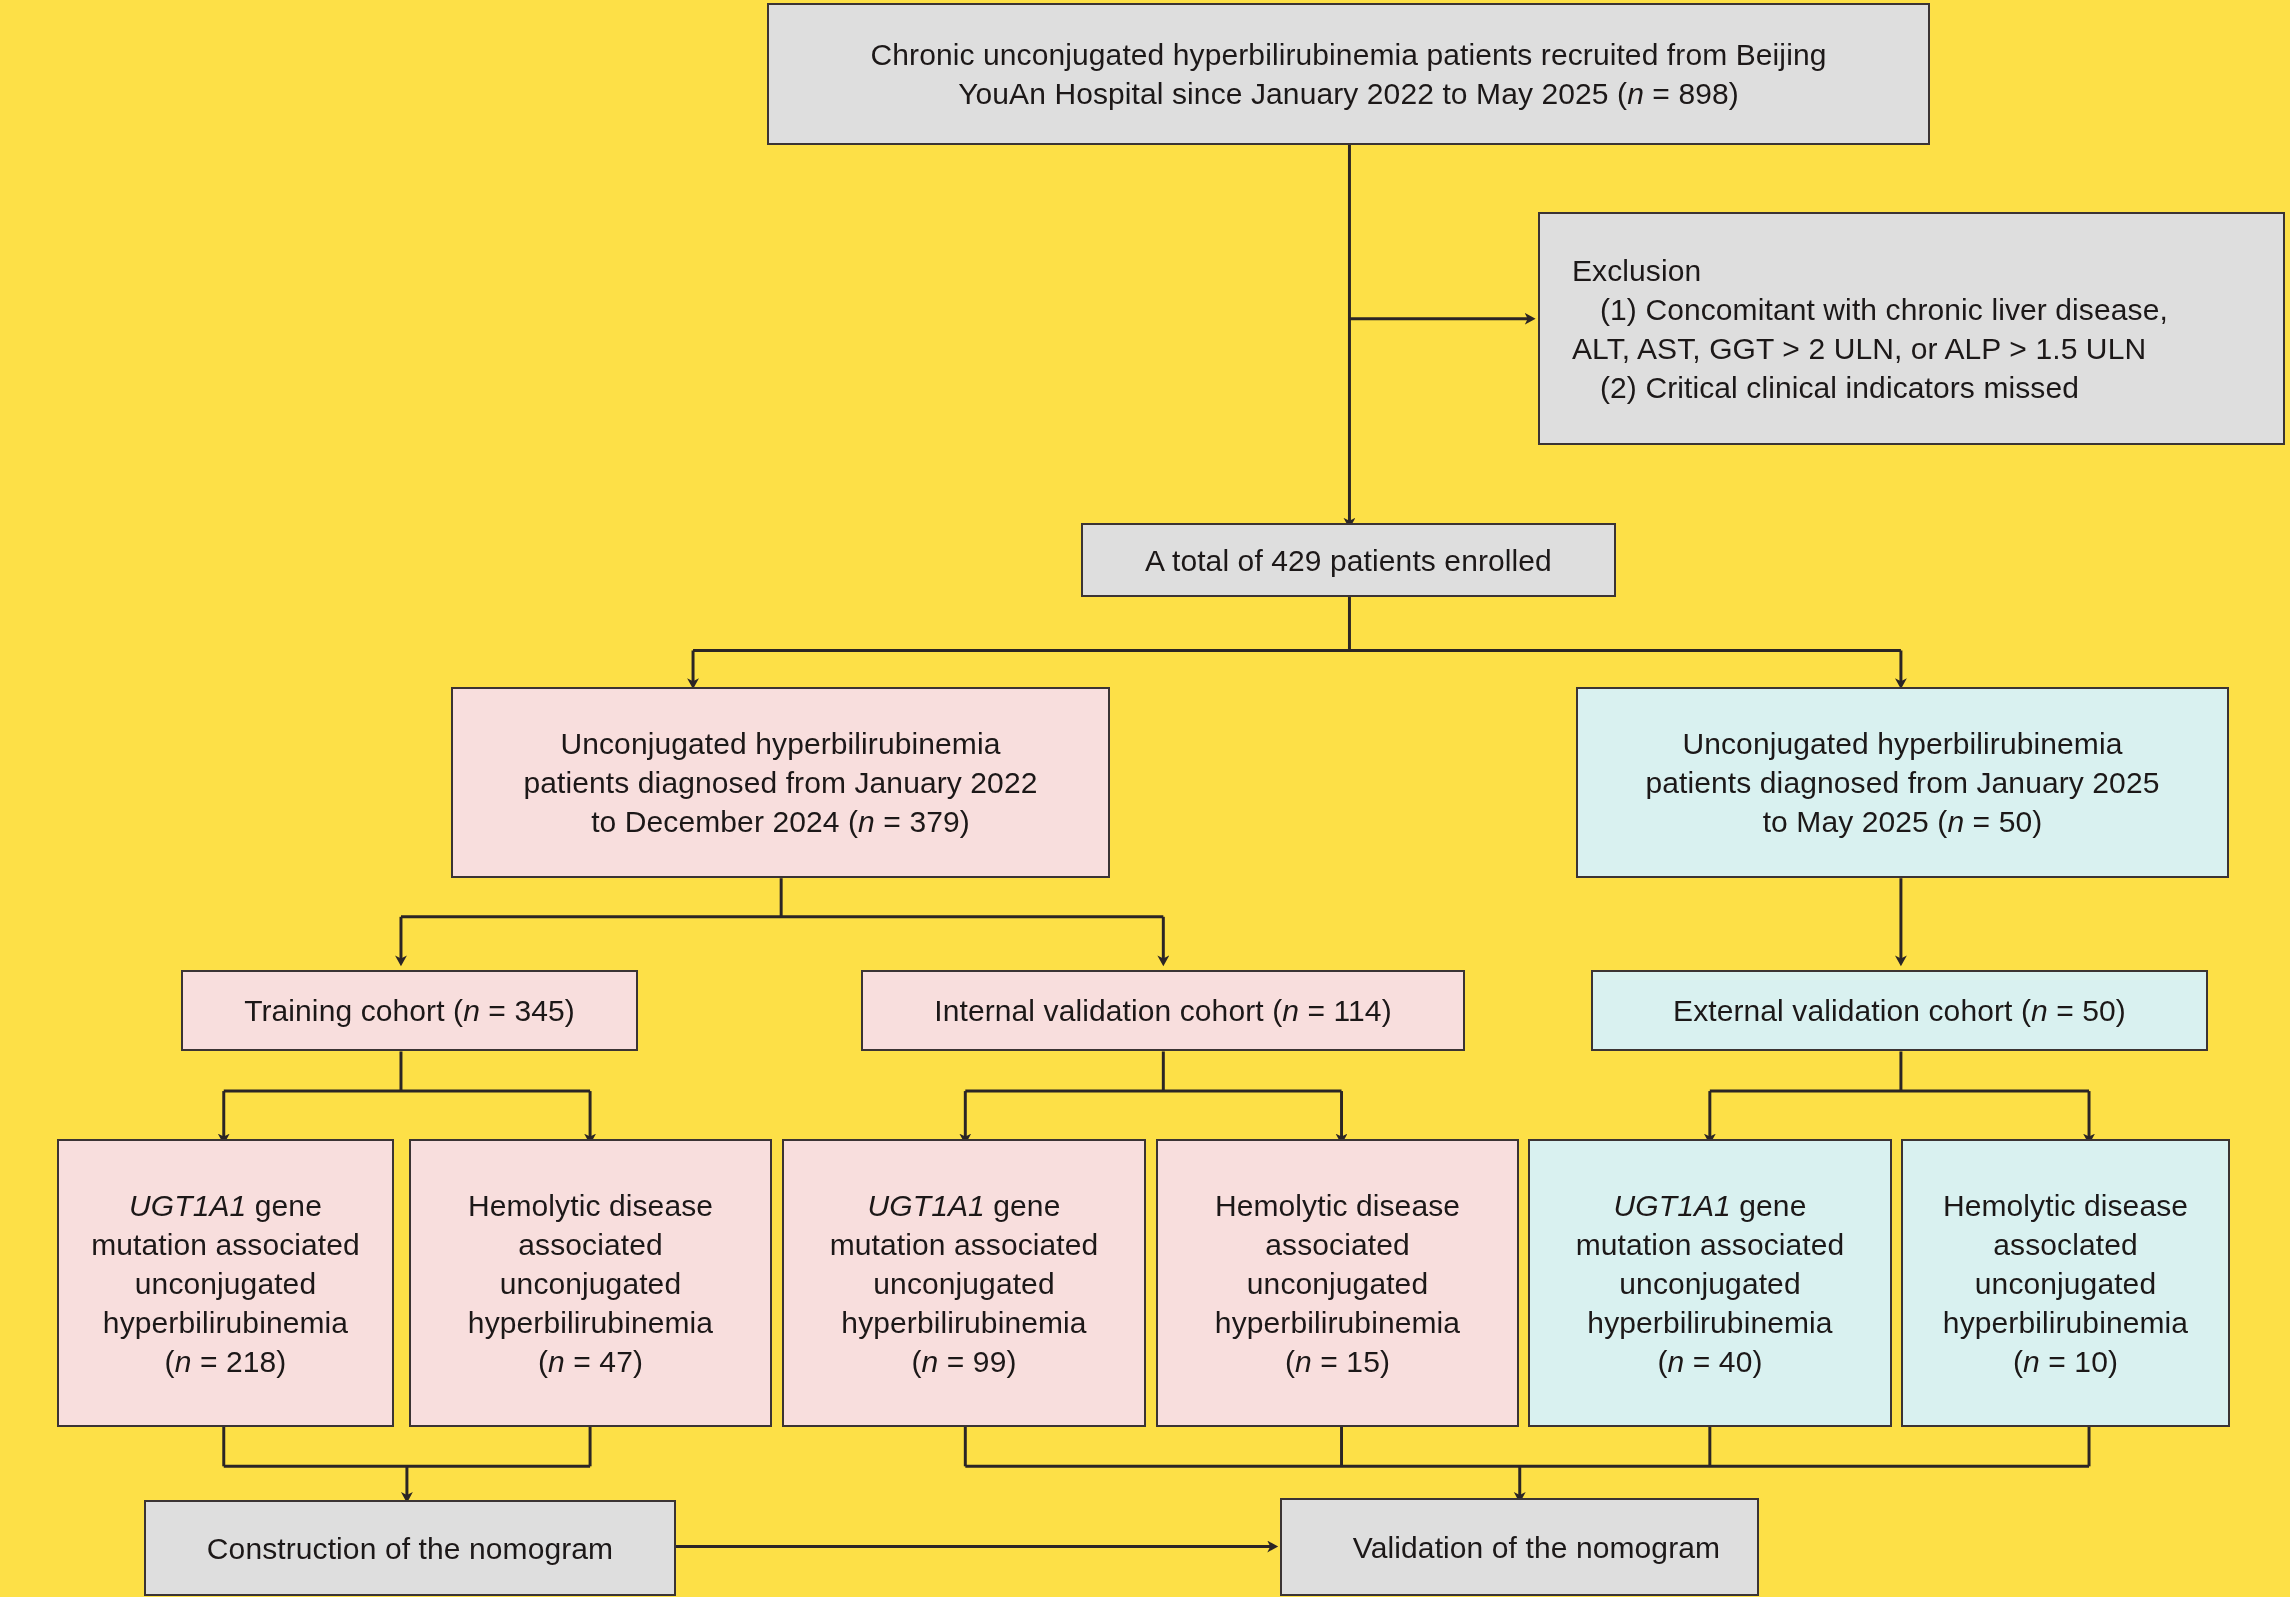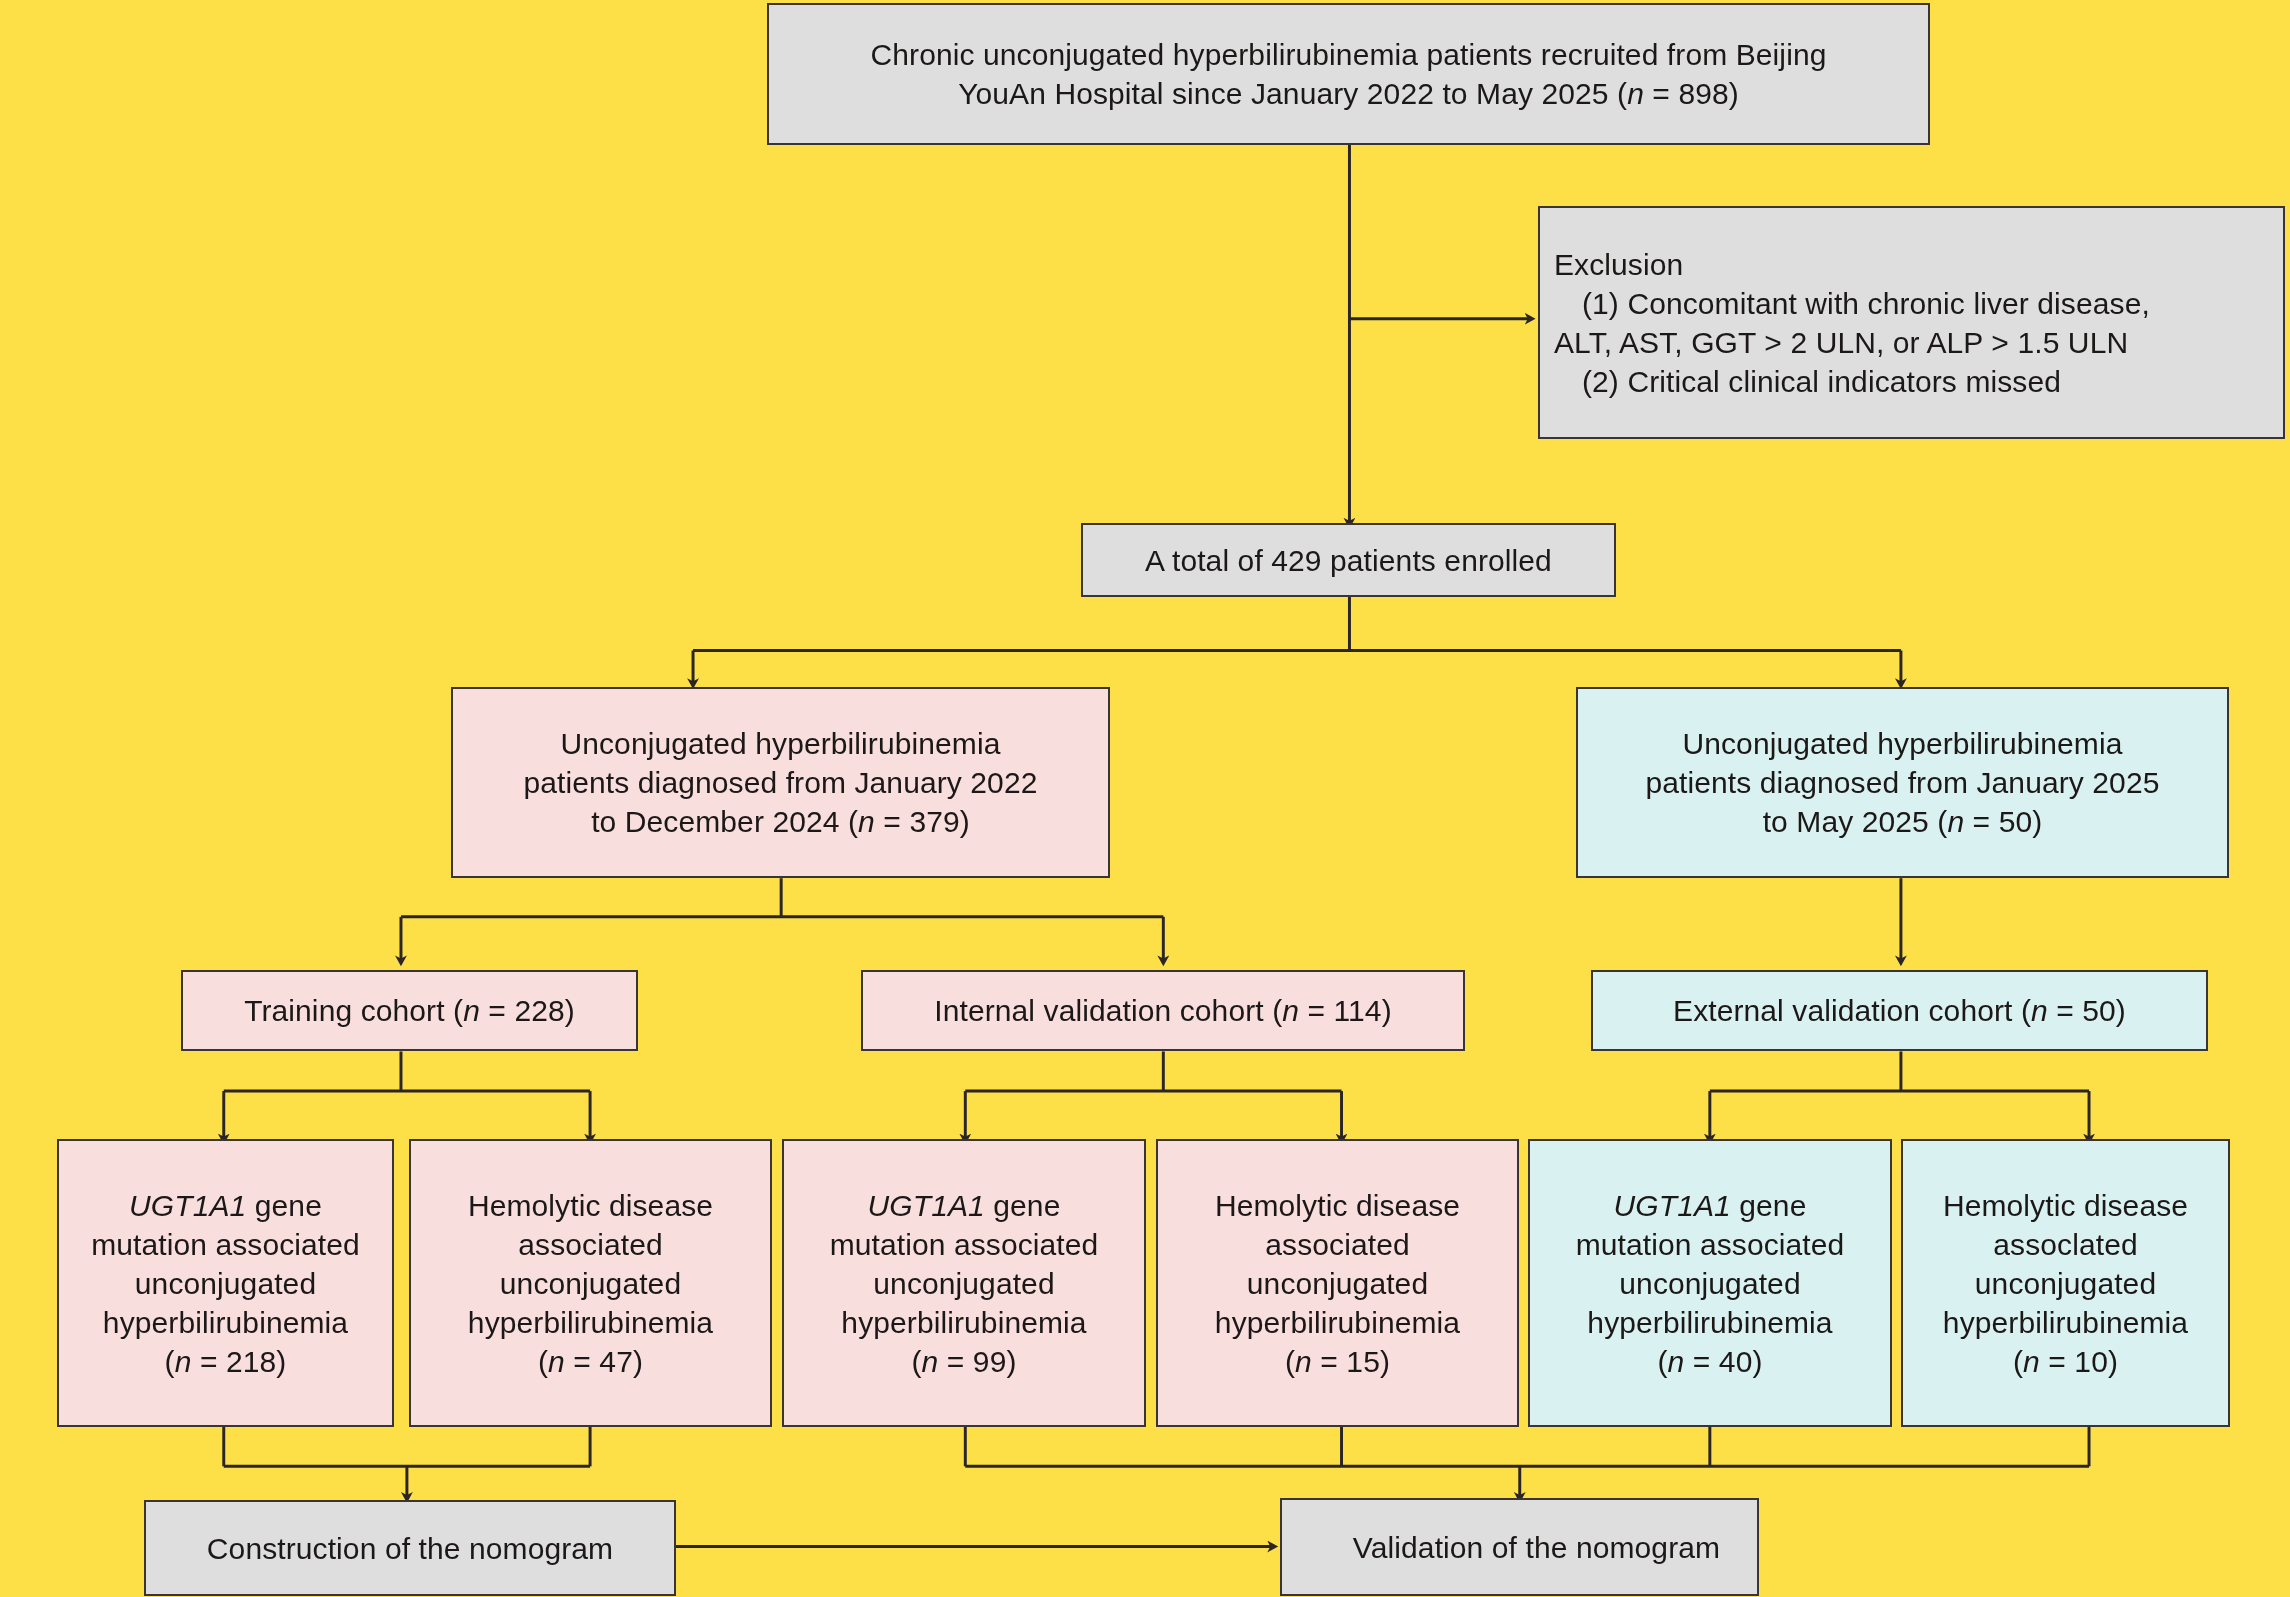--- a/index.html
+++ b/index.html
@@ -17,21 +17,21 @@
     text-align:center;
     color:#1c1818;
     font-size:30px;
     line-height:1.30;
     letter-spacing:0.1px;
     padding:6px 10px;
   }
   .node.gray{background:#dedede;}
   .node.pink{background:#f8dedd;}
   .node.cyan{background:#d9f1f0;}
-  .node.leftalign{align-items:flex-start;text-align:left;padding-left:14px;}
+  .node.leftalign{align-items:flex-start;text-align:left;padding-left:32px;margin-top:6px;}
   .node .ln{display:block;white-space:nowrap;}
   .node .indent{padding-left:28px;}
   em{font-style:italic;}
 </style>
 </head>
 <body>
 
 <div id="root">
 
   <svg id="wires" viewBox="0 0 2314 1614" width="2291" height="1598">
@@ -111,21 +111,21 @@
     <span class="ln"><span>to December 2024 (</span><em>n</em><span> = 379)</span></span>
   </div>
 
   <div class="node cyan" style="left:1576px;top:687px;width:653px;height:191px;">
     <span class="ln">Unconjugated hyperbilirubinemia</span>
     <span class="ln">patients diagnosed from January 2025</span>
     <span class="ln"><span>to May 2025 (</span><em>n</em><span> = 50)</span></span>
   </div>
 
   <div class="node pink" style="left:181px;top:970px;width:457px;height:81px;">
-    <span class="ln"><span>Training cohort (</span><em>n</em><span> = 228)</span></span>
+    <span class="ln"><span>Training cohort (</span><em>n</em><span> = 345)</span></span>
   </div>
 
   <div class="node pink" style="left:861px;top:970px;width:604px;height:81px;">
     <span class="ln"><span>Internal validation cohort (</span><em>n</em><span> = 114)</span></span>
   </div>
 
   <div class="node cyan" style="left:1591px;top:970px;width:617px;height:81px;">
     <span class="ln"><span>External validation cohort (</span><em>n</em><span> = 50)</span></span>
   </div>
 

